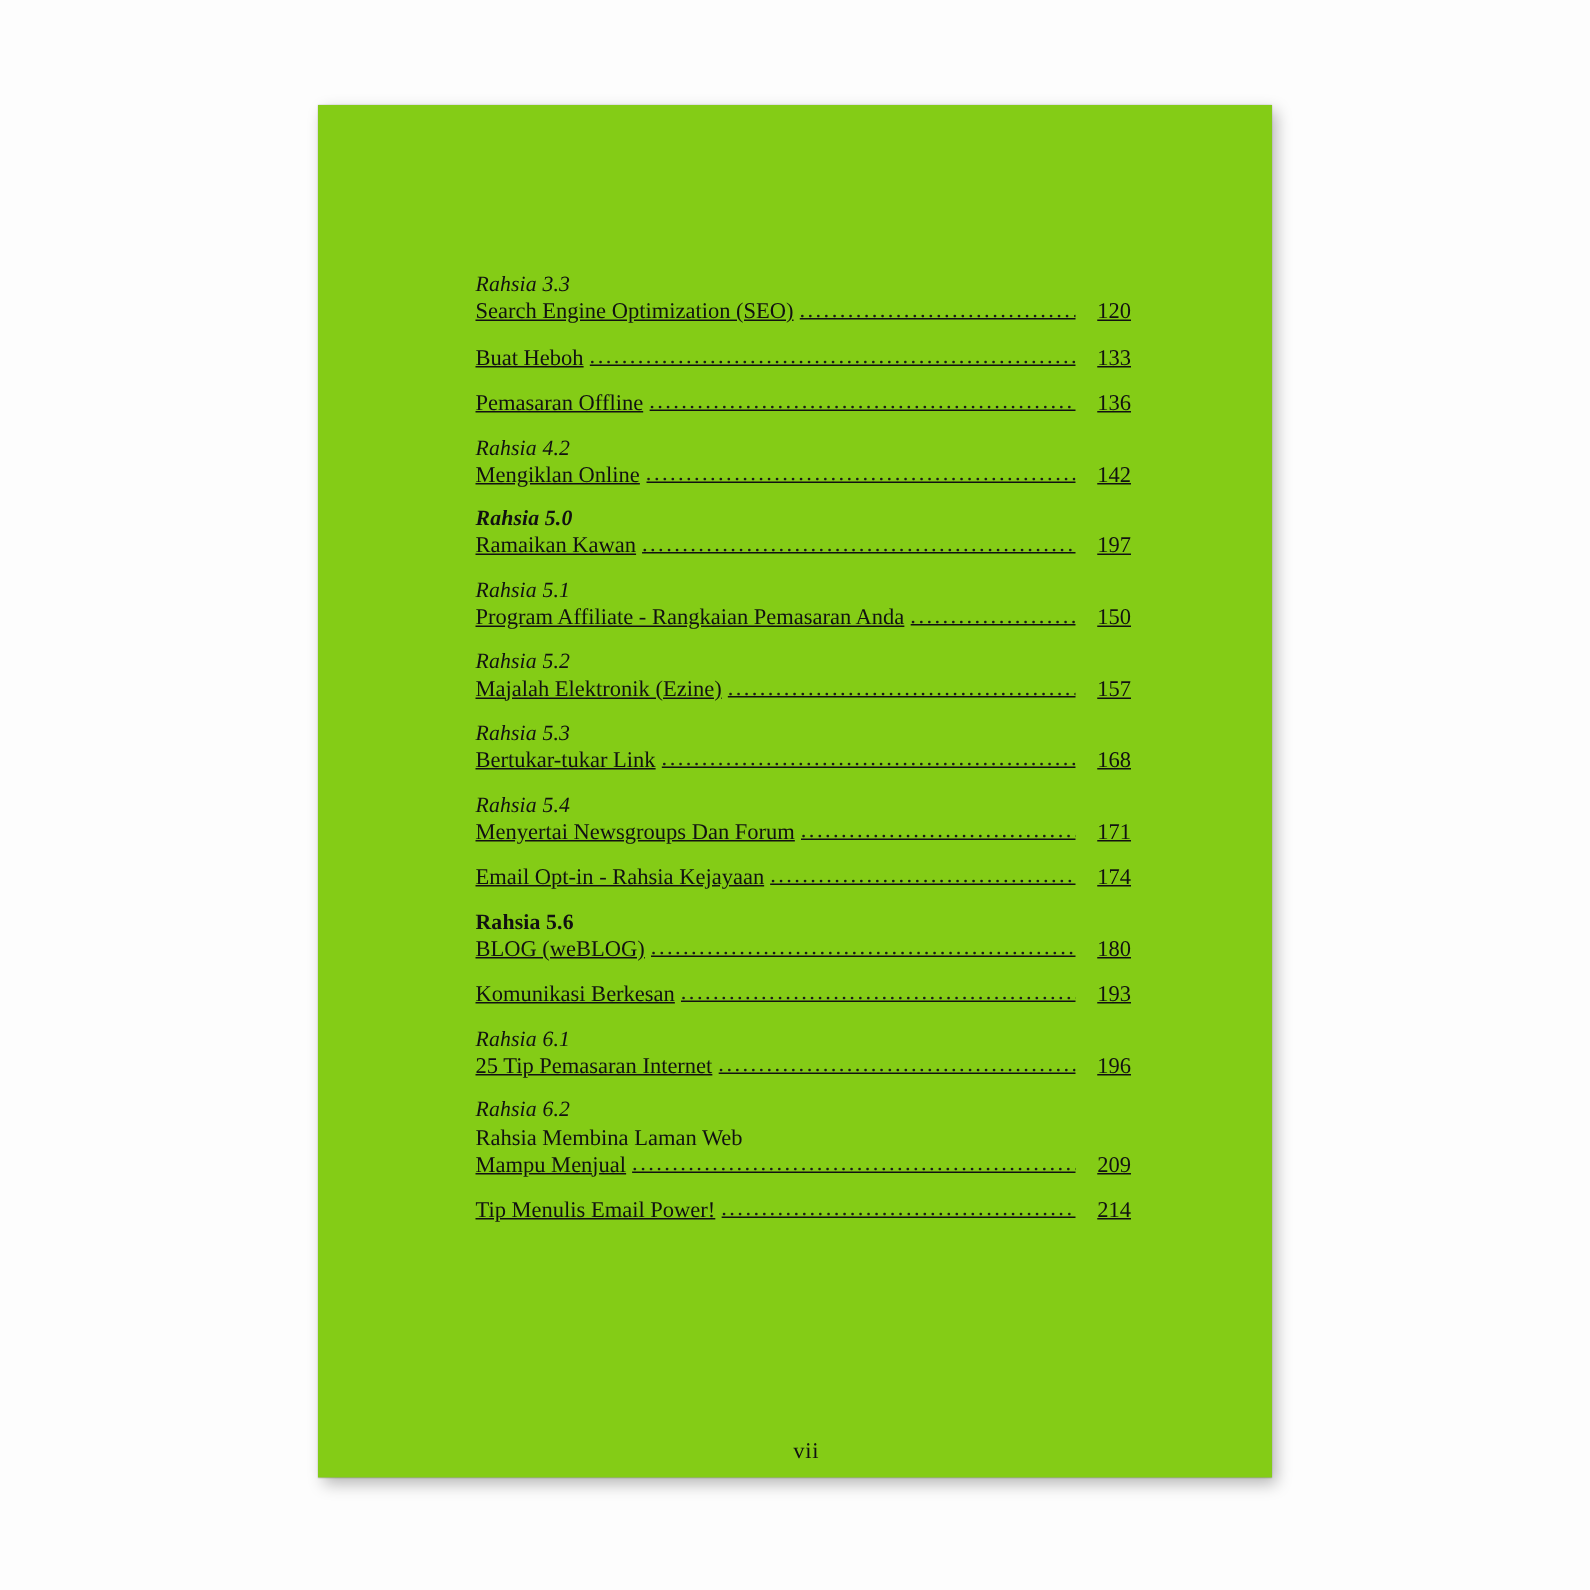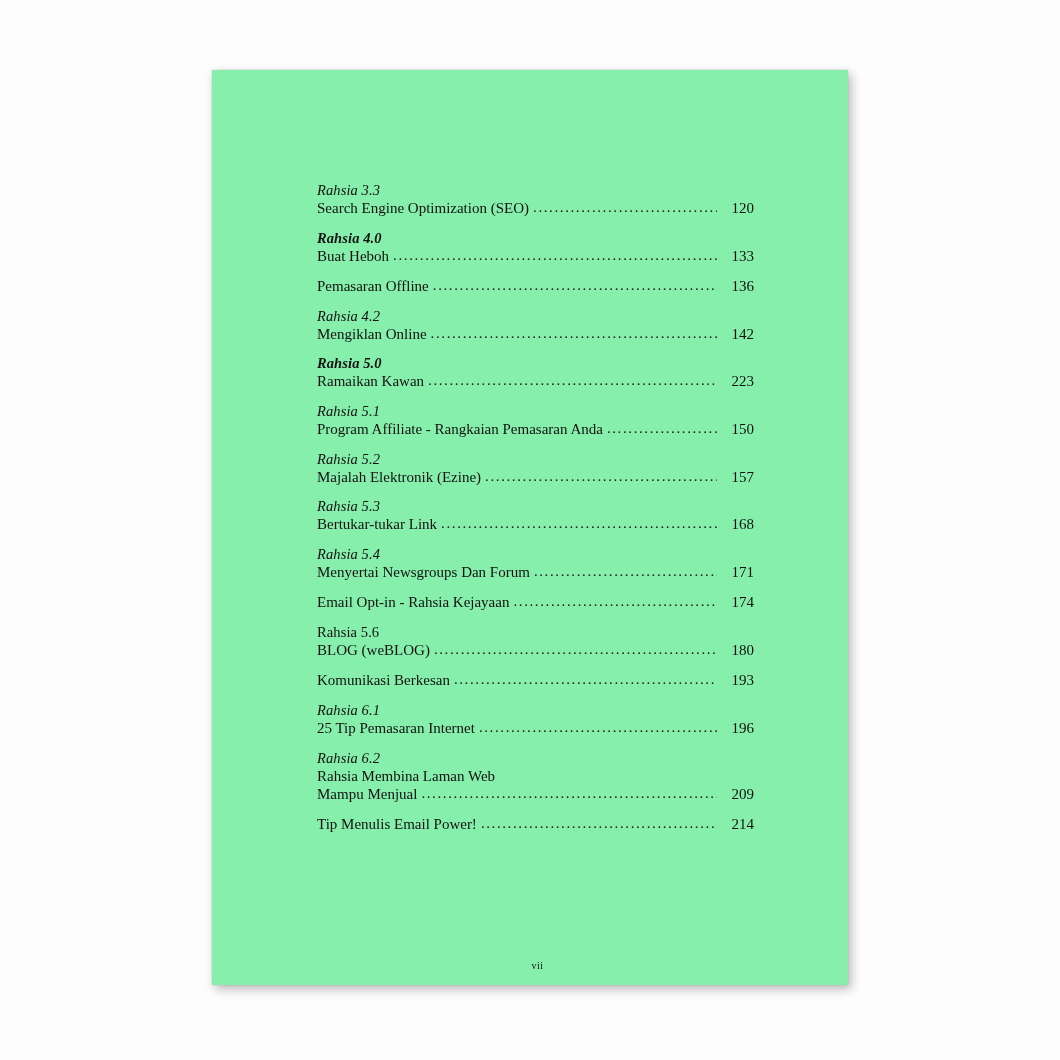--- a/index.html
+++ b/index.html
@@ -18,21 +18,21 @@
     width: 1060px;
     height: 1060px;
     background: #fdfdfd;
   }
   .page {
     position: absolute;
     left: 212px;
     top: 70px;
     width: 636px;
     height: 915px;
-    background: #86efac;
+    background: #84cc16;
     box-shadow: 3px 4px 10px rgba(0,0,0,0.28), 0 0 1px rgba(0,0,0,0.25);
   }
   .page-inner {
     position: absolute;
     left: 105px;
     top: 112px;
     right: 90px;
   }
   .toc {
     width: 437px;
@@ -45,28 +45,30 @@
     font-style: italic;
     color: #111111;
     line-height: 1.18;
     letter-spacing: 0.1px;
   }
   .entry-label.bold {
     font-weight: bold;
   }
   .entry-label.plain {
     font-style: normal;
+    font-weight: bold;
   }
   .entry-line {
     display: flex;
     align-items: center;
     font-size: 15px;
     color: #111111;
     line-height: 1.2;
     white-space: nowrap;
+    text-decoration: underline;
   }
   .entry-title {
     flex: 0 0 auto;
     padding-right: 4px;
   }
   .dots {
     flex: 1 1 auto;
     overflow: hidden;
     white-space: nowrap;
     font-size: 15px;
@@ -86,42 +88,41 @@
     color: #111111;
     line-height: 1.2;
     font-family: Liberation Serif, serif;
   }
   .folio {
     position: absolute;
     left: 0;
     right: 0;
     top: 778px;
     text-align: center;
-    font-size: 10px;
+    font-size: 15px;
     color: #111111;
     letter-spacing: 0.5px;
   }
 </style>
 </head>
 <body>
 
 <div class="scene">
   <div class="page">
     <div class="page-inner">
       <div class="toc" id="toc-list">
           <div class="entry">
             <div class="entry-label">Rahsia 3.3</div>
             <div class="entry-line">
               <span class="entry-title">Search Engine Optimization (SEO)</span>
               <span class="dots">................................................................................................</span>
               <span class="page-num">120</span>
             </div>
           </div>
           <div class="entry">
-            <div class="entry-label bold">Rahsia 4.0</div>
             <div class="entry-line">
               <span class="entry-title">Buat Heboh</span>
               <span class="dots">................................................................................................</span>
               <span class="page-num">133</span>
             </div>
           </div>
           <div class="entry">
             <div class="entry-line">
               <span class="entry-title">Pemasaran Offline</span>
               <span class="dots">................................................................................................</span>
@@ -134,21 +135,21 @@
               <span class="entry-title">Mengiklan Online</span>
               <span class="dots">................................................................................................</span>
               <span class="page-num">142</span>
             </div>
           </div>
           <div class="entry">
             <div class="entry-label bold">Rahsia 5.0</div>
             <div class="entry-line">
               <span class="entry-title">Ramaikan Kawan</span>
               <span class="dots">................................................................................................</span>
-              <span class="page-num">223</span>
+              <span class="page-num">197</span>
             </div>
           </div>
           <div class="entry">
             <div class="entry-label">Rahsia 5.1</div>
             <div class="entry-line">
               <span class="entry-title">Program Affiliate - Rangkaian Pemasaran Anda</span>
               <span class="dots">................................................................................................</span>
               <span class="page-num">150</span>
             </div>
           </div>

